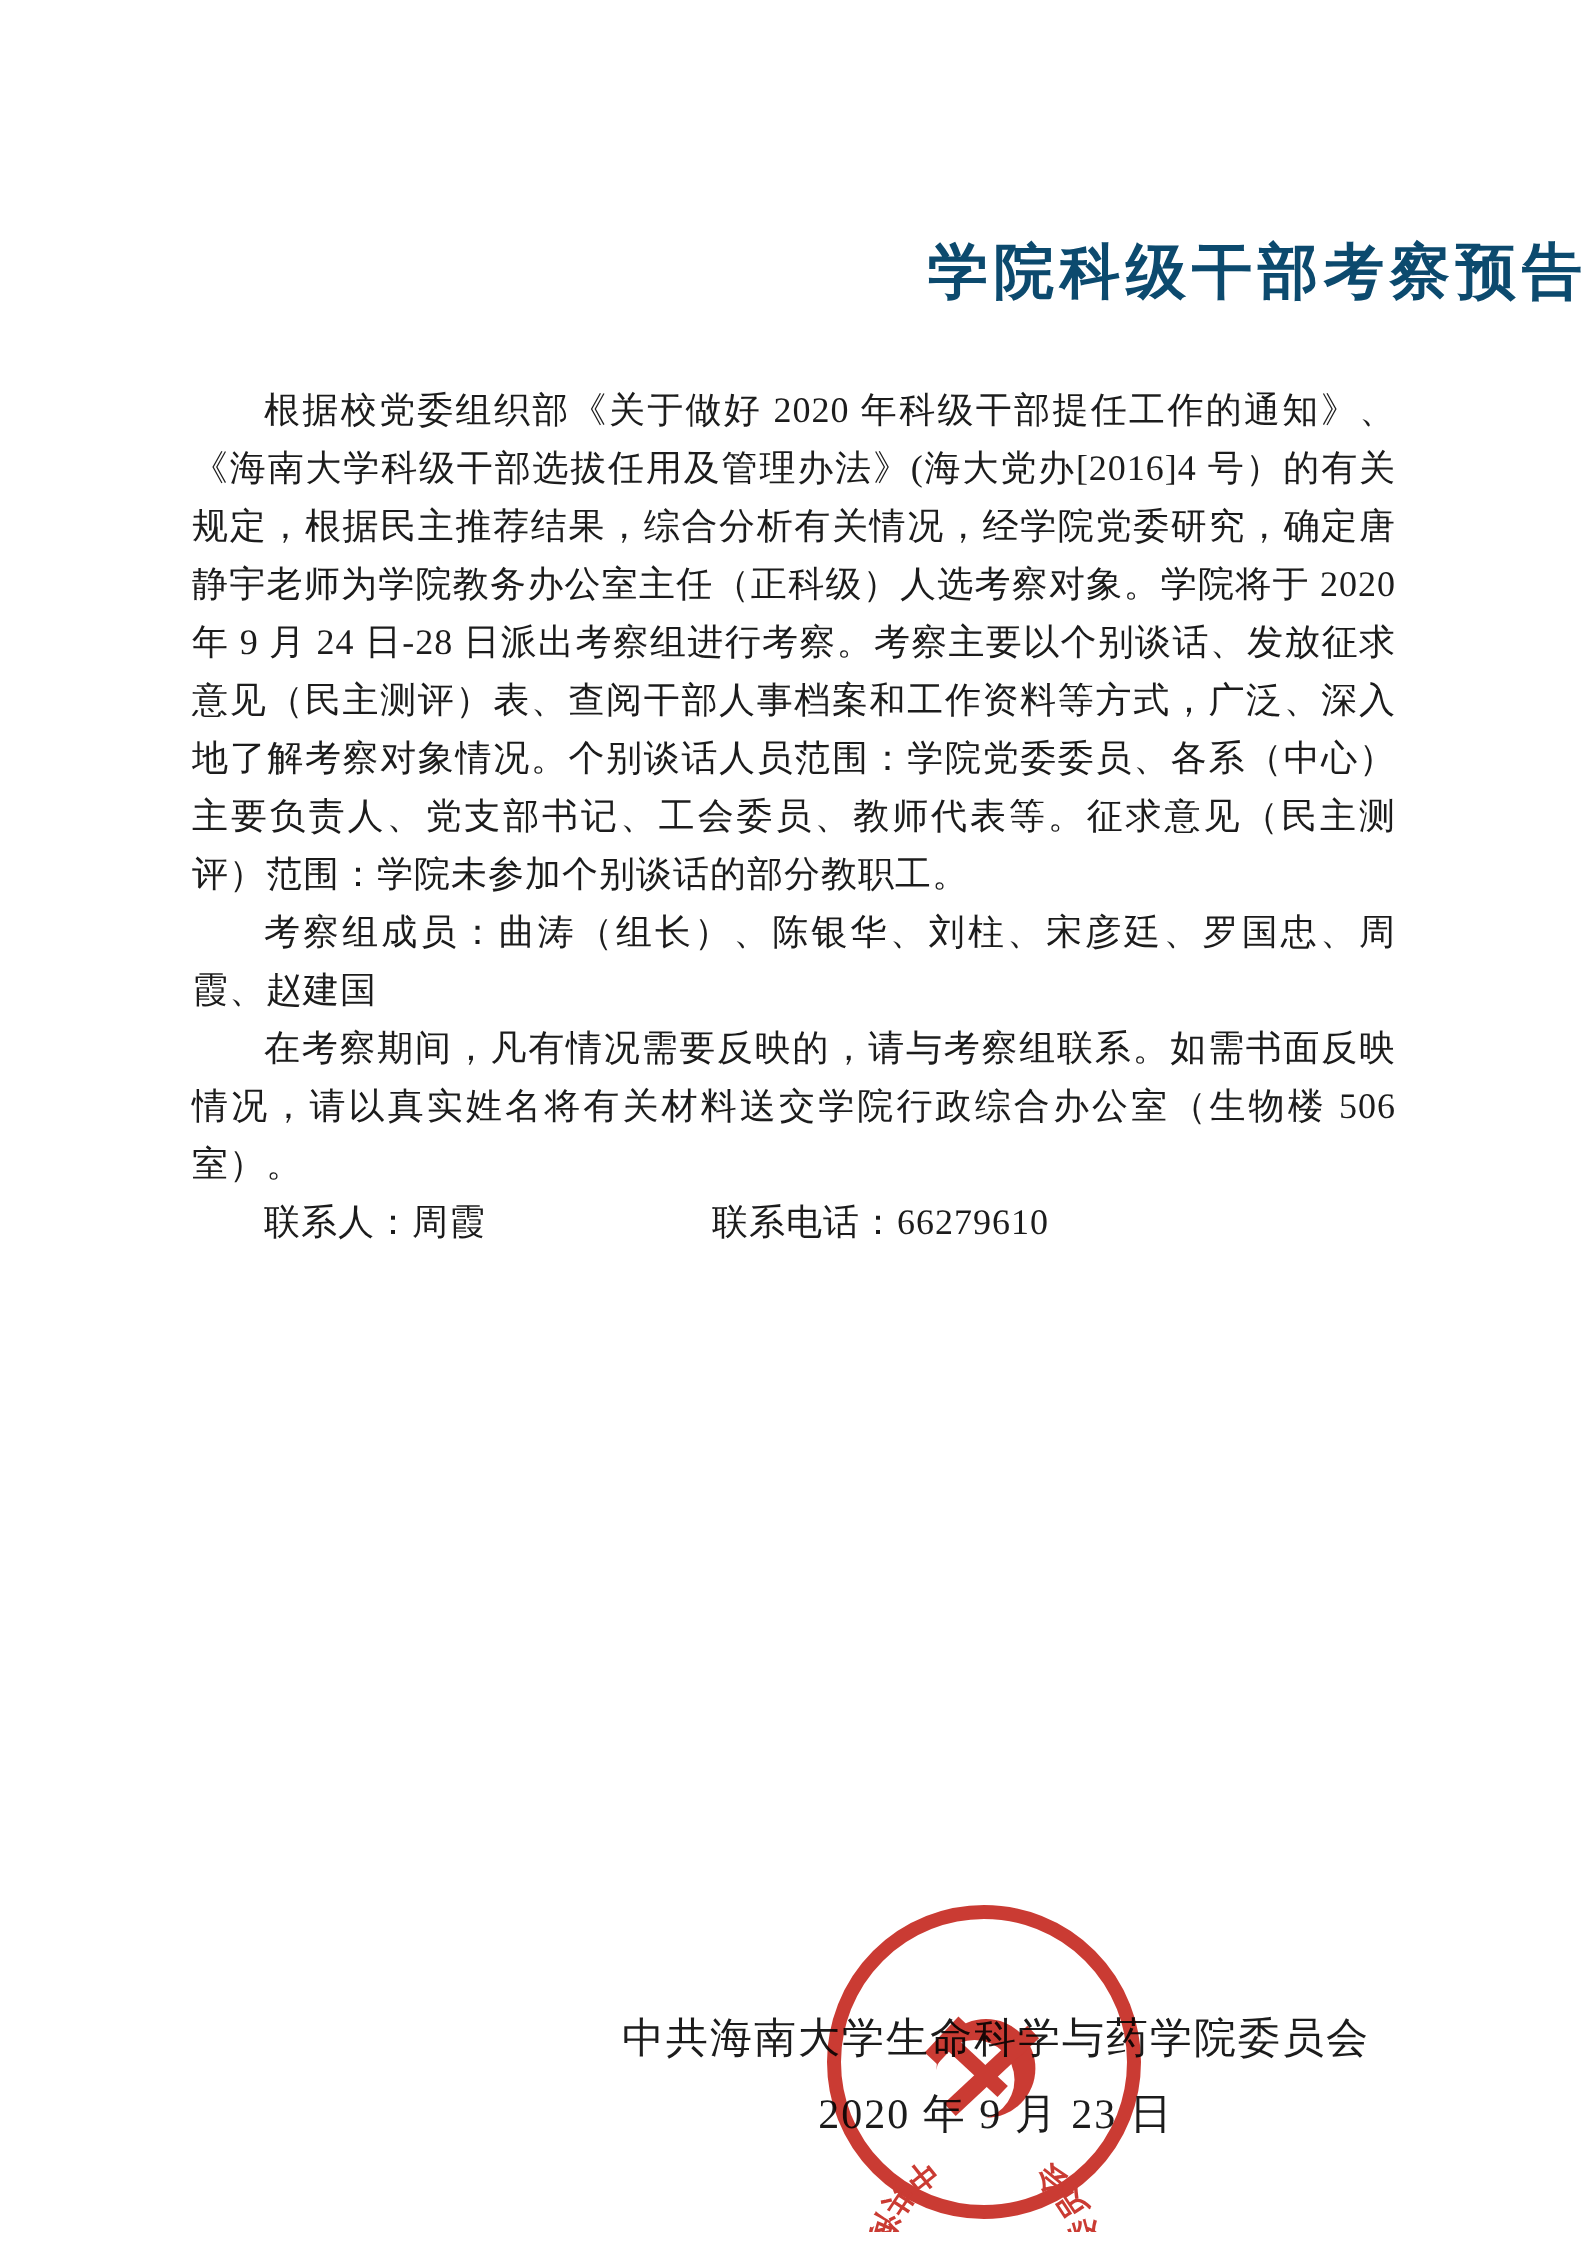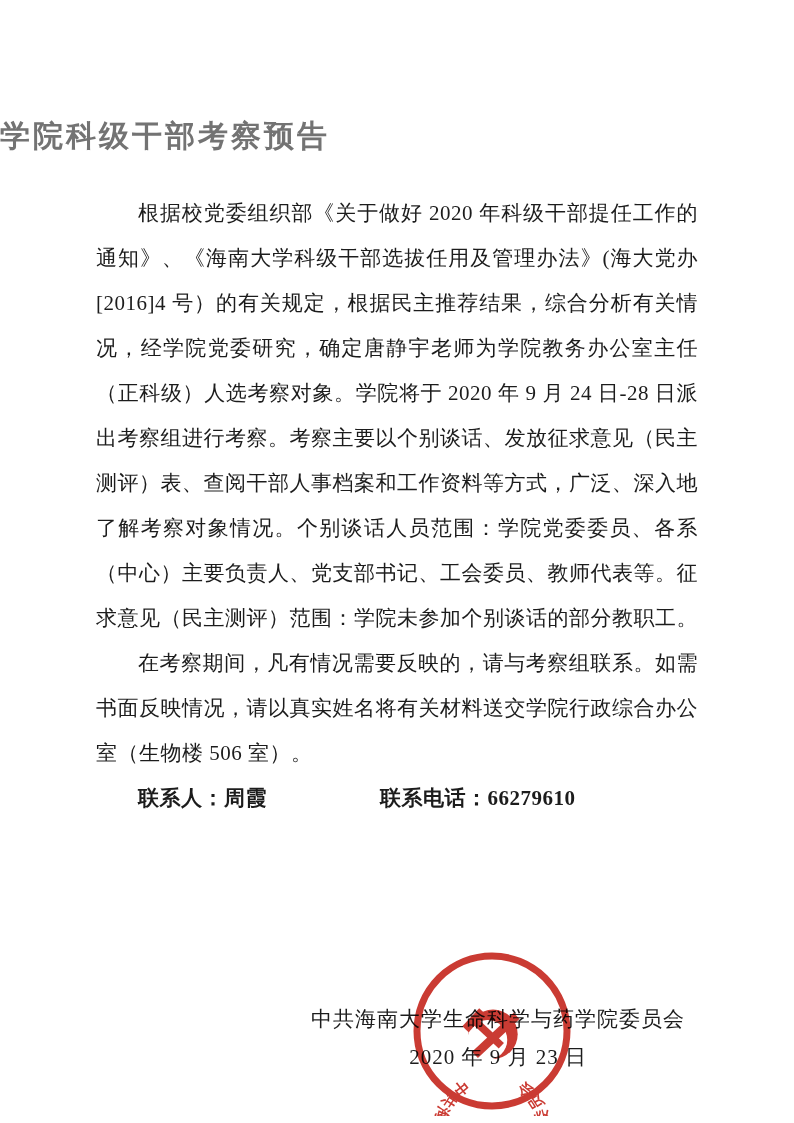--- a/index.html
+++ b/index.html
@@ -5,30 +5,30 @@
   html,body{margin:0;padding:0;}
   body{
     width:794px;height:1123px;background:#ffffff;overflow:hidden;
     font-family:"Liberation Serif","DejaVu Serif",serif;
   }
   .page{
     position:relative;width:794px;height:1123px;background:#ffffff;color:#1c1c1c;
   }
   .doc-title{
     margin:116px 0 34px 0;
-    text-align:left;
-    font-size:30px;font-weight:700;letter-spacing:3px;color:#737373;font-family:Liberation Serif, serif;
+    text-align:right;
+    font-size:30px;font-weight:700;letter-spacing:3px;color:#0c4a6e;font-family:Liberation Serif, serif;
   }
   .doc-body{
     margin:0 96px;width:602px;
-    font-size:21px;line-height:45px;letter-spacing:.5px;
+    font-size:18px;line-height:29px;letter-spacing:.5px;
     text-align:justify;text-justify:inter-character;text-align-last:left;
   }
   .doc-body p{margin:0;text-indent:2em;}
-  .contact-line{text-align:left;font-weight:bold;}
+  .contact-line{text-align:left;}
   .contact-line .phone-group{margin-left:113px;}
   .signature-block{
     position:absolute;left:198px;top:884px;width:600px;
     text-align:center;font-size:21px;line-height:38px;letter-spacing:1px;color:#1c1c1c;
   }
   .seal{
     position:absolute;left:407px;top:830px;width:170px;height:170px;
     mix-blend-mode:multiply;opacity:.9;
   }
   .seal text{
@@ -38,20 +38,21 @@
 </style>
 </head>
 <body>
 
 <div class="page">
 
   <h1 class="doc-title">学院科级干部考察预告</h1>
 
   <div class="doc-body">
     <p>根据校党委组织部《关于做好 2020 年科级干部提任工作的通知》、《海南大学科级干部选拔任用及管理办法》(海大党办[2016]4 号）的有关规定，根据民主推荐结果，综合分析有关情况，经学院党委研究，确定唐静宇老师为学院教务办公室主任（正科级）人选考察对象。学院将于 2020 年 9 月 24 日-28 日派出考察组进行考察。考察主要以个别谈话、发放征求意见（民主测评）表、查阅干部人事档案和工作资料等方式，广泛、深入地了解考察对象情况。个别谈话人员范围：学院党委委员、各系（中心）主要负责人、党支部书记、工会委员、教师代表等。征求意见（民主测评）范围：学院未参加个别谈话的部分教职工。</p>
+    <p>考察组成员：曲涛（组长）、陈银华、刘柱、宋彦廷、罗国忠、周霞、赵建国</p>
     <p>在考察期间，凡有情况需要反映的，请与考察组联系。如需书面反映情况，请以真实姓名将有关材料送交学院行政综合办公室（生物楼 506 室）。</p>
     <p class="contact-line"><span>联系人：</span><span>周霞</span><span class="phone-group">联系电话：</span><span>66279610</span></p>
   </div>
 
   <div class="signature-block">
     <div>中共海南大学生命科学与药学院委员会</div>
     <div>2020 年 9 月 23 日</div>
   </div>
 
   <svg class="seal" viewBox="-85 -85 170 170" xmlns="http://www.w3.org/2000/svg">

